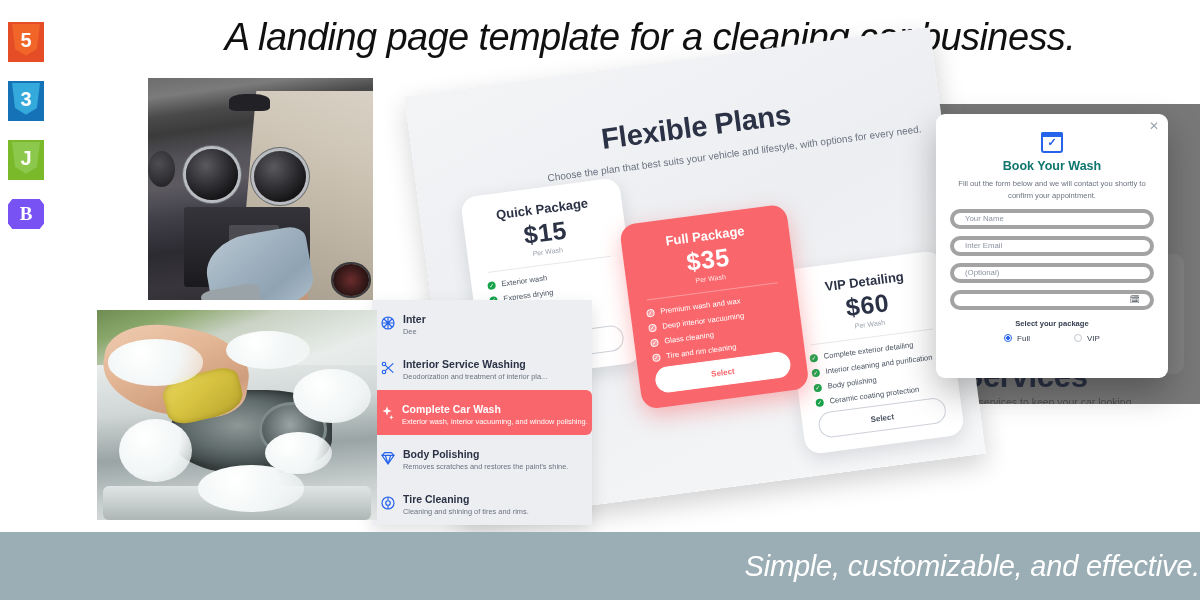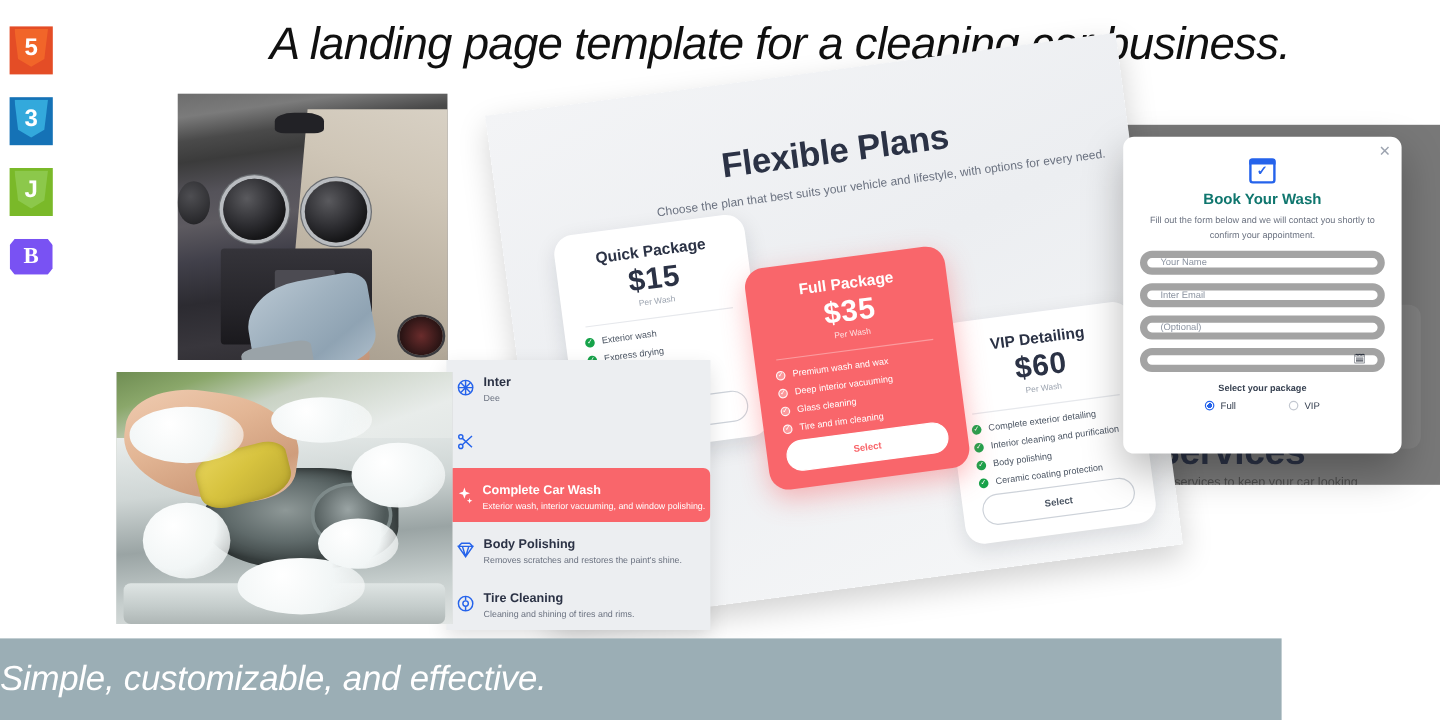--- a/index.html
+++ b/index.html
@@ -253,43 +253,43 @@
   .modal-title {
     margin-top: 6px; text-align: center;
     font-family: "Liberation Sans Narrow", "Liberation Sans", sans-serif;
     font-weight: bold; font-size: 12.5px; color: #0f766e;
   }
   .modal-sub {
     margin-top: 5px; text-align: center; font-size: 7.6px; color: #6b7280;
     line-height: 1.55; padding: 0 4px;
   }
   .m-field {
-    margin-top: 7px; height: 20px; border: 6px solid #a3a3a3; border-radius: 999px;
+    margin-top: 7px; height: 20px; border: 4px solid #a3a3a3; border-radius: 999px;
     display: flex; align-items: center; padding: 0 11px;
     font-size: 7.8px; color: #8b93a0; position: relative; background: #fff;
   }
   .m-field .cal-glyph { position: absolute; right: 10px; font-size: 8px; color: #111827; }
   .m-pkg-label {
     margin-top: 9px; text-align: center; font-size: 7.6px; font-weight: bold; color: #374151;
   }
   .m-radios { display: flex; justify-content: center; gap: 44px; margin-top: 6px; }
   .m-radio { display: flex; align-items: center; gap: 5px; font-size: 8px; color: #374151; }
   .rb { width: 8px; height: 8px; border-radius: 50%; border: 1.5px solid #c3c8d0; background: #fff; }
   .rb.on { border-color: #2563eb; background:
       radial-gradient(circle, #2563eb 0 45%, #fff 46% 100%); }
   .m-submit {
     margin-top: 9px; height: 21px; background: #2563eb; border-radius: 999px;
     display: flex; align-items: center; justify-content: center;
     color: #fff; font-size: 9.5px; font-weight: bold;
   }
 
   
   .banner {
-    position: absolute; left: 0; bottom: 0; width: 1068px; height: 68px;
-    background: #9BAEB5; display: flex; align-items: center; justify-content: flex-start;
+    position: absolute; left: 0; bottom: 0; width: 1200px; height: 68px;
+    background: #9BAEB5; display: flex; align-items: center; justify-content: flex-end;
   }
   .banner-txt {
     font-family: "Liberation Sans Narrow", "Liberation Sans", sans-serif;
     font-size: 29px; font-style: italic; color: #ffffff; letter-spacing: -.2px;
   }
 </style>
 </head>
 <body>
 
 <div id="stage">
@@ -431,20 +431,24 @@
       </span>
     </div>
 
     <div class="svc-row">
       <span class="svc-ic">
         <svg viewBox="0 0 24 24" width="16" height="16" fill="none" stroke="currentColor" stroke-width="1.8">
           <circle cx="6" cy="6" r="2.6"></circle>
             <circle cx="6" cy="18" r="2.6"></circle>
             <path d="M8 8l12 11M20 5L8 16"></path>
         </svg>
+      </span>
+      <span class="svc-txt">
+        <span class="svc-title">Interior Service Washing</span>
+        <span class="svc-desc" style="display:block">Deodorization and treatment of interior pla...</span>
       </span>
     </div>
 
     <div class="svc-row active">
       <span class="svc-ic">
         <svg viewBox="0 0 24 24" width="16" height="16" fill="currentColor">
           <path d="M12 2l1.8 5.2L19 9l-5.2 1.8L12 16l-1.8-5.2L5 9l5.2-1.8z"></path>
           <path d="M18.5 15l.9 2.6L22 18.5l-2.6.9-.9 2.6-.9-2.6L15 18.5l2.6-.9z"></path>
         </svg>
       </span>

